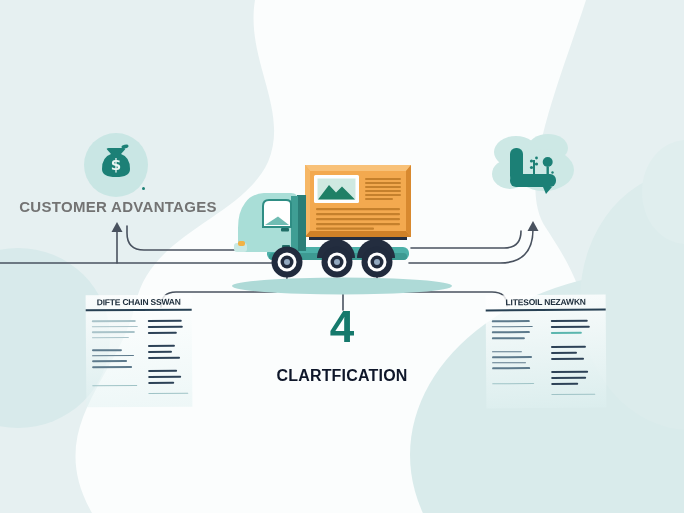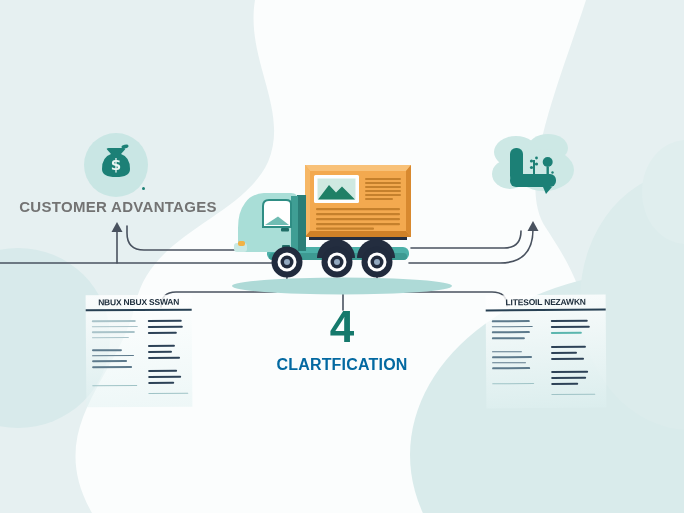--- a/index.html
+++ b/index.html
@@ -16,21 +16,21 @@
 
   
   .icon-wrap{position:absolute;}
   .money-circle{width:64px;height:64px;border-radius:50%;background:#c9e6e4;
                 display:flex;align-items:center;justify-content:center;}
   .dot{position:absolute;width:3px;height:3px;border-radius:50%;background:#1c8076;}
 
   
   .step{position:absolute;left:262px;top:305px;width:160px;text-align:center;}
   .step .num{font-size:44px;font-weight:800;color:#15796c;line-height:1;}
-  .step .lbl{margin-top:7px;font-size:16px;font-weight:800;color:#0369a1;letter-spacing:.2px;}
+  .step .lbl{margin-top:18px;font-size:16px;font-weight:800;color:#0f172a;letter-spacing:.2px;}
 
   
   .panel{position:absolute;background:linear-gradient(175deg,rgba(255,255,255,.85),rgba(221,240,240,.45));
          transform:rotate(-.4deg);}
   .panel .title{font-size:8.5px;font-weight:700;color:#20303e;text-align:center;
                 white-space:nowrap;overflow:hidden;letter-spacing:-.2px;line-height:1.2;
                 padding:2px 1px 2px 1px;border-bottom:2px solid #274053;}
   .panel .cols{display:flex;gap:10px;padding:9px 6px;}
   .panel .col{flex:1;display:flex;flex-direction:column;}
   .ln{display:block;height:2px;border-radius:1px;margin-bottom:4px;}
@@ -174,21 +174,21 @@
       </g>
     </svg>
   </div>
 
   <div class="step">
     <div class="num">4</div>
     <div class="lbl">CLARTFICATION</div>
   </div>
 
   <div class="panel" style="left:86px;top:295px;width:106px">
-    <div class="title">NBUX NBUX SSWAN</div>
+    <div class="title">DIFTE CHAIN SSWAN</div>
     <div class="cols">
       <div class="col">
           <span class="ln t-light" style="width: 44px;"></span>
           <span class="ln t-light" style="width: 46px;"></span>
           <span class="ln t-light" style="width: 43px;"></span>
           <span class="ln t-light" style="width: 37px;"></span>
           <span class="gap" style="height: 7px;"></span>
           <span class="ln t-mid" style="width: 30px;"></span>
           <span class="ln t-mid" style="width: 42px;"></span>
           <span class="ln t-mid" style="width: 35px;"></span>

